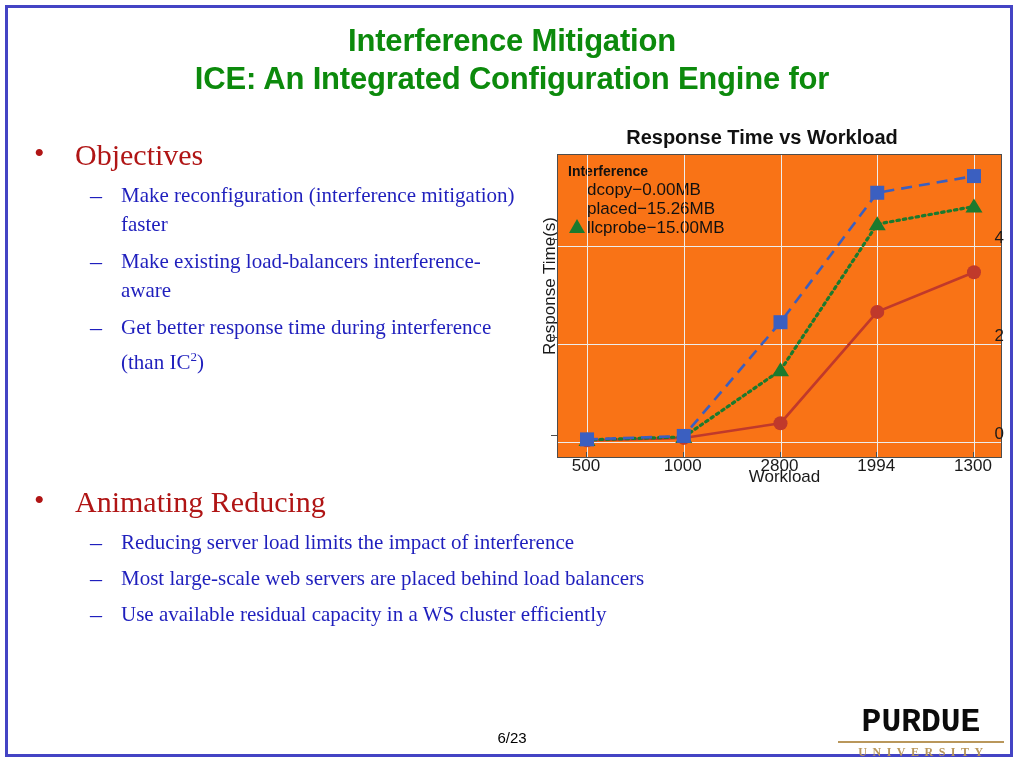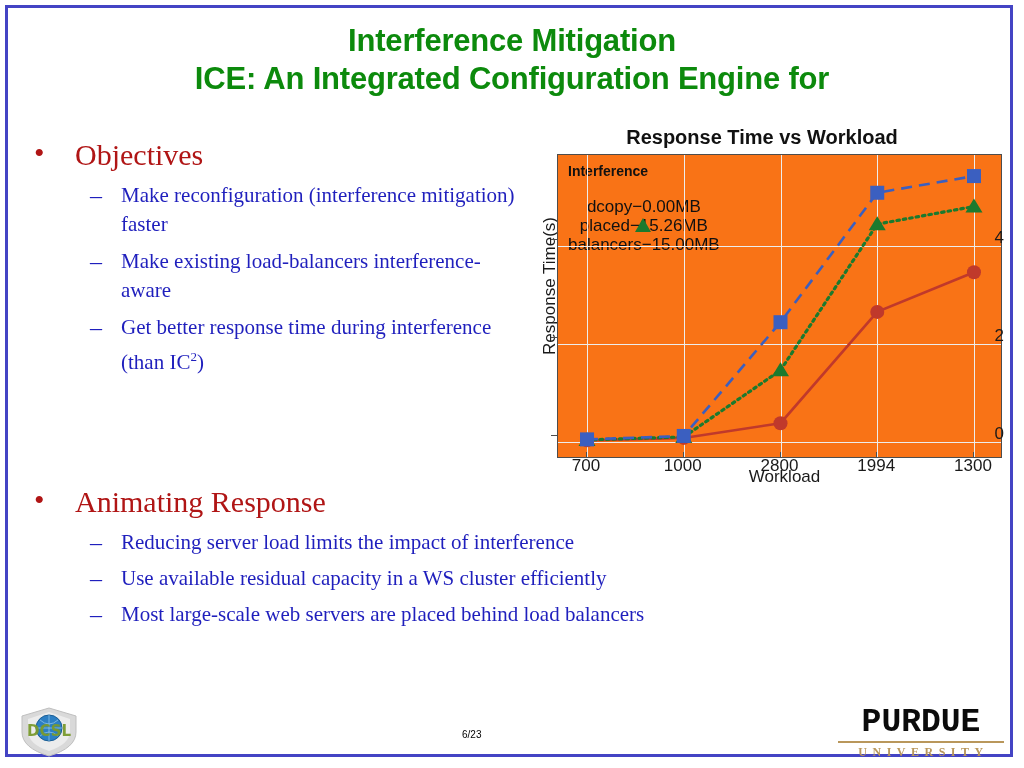--- a/index.html
+++ b/index.html
@@ -192,21 +192,20 @@
     color: #111111;
     margin-bottom: 1px;
   }
   .legend-row {
     display: flex;
     align-items: center;
     height: 19px;
     font-size: 17px;
     color: #111111;
     white-space: nowrap;
-    flex-direction: column;
   }
   .legend-marker {
     width: 17px; height: 17px;
     margin-right: 2px;
     display: inline-block;
     position: relative;
     flex: 0 0 auto;
   }
   .mk-circle { border-radius: 50%; width: 13px; height: 13px; margin: 2px 4px 2px 2px; }
   .mk-square { width: 13px; height: 13px; margin: 2px 4px 2px 2px; }
@@ -215,23 +214,23 @@
     border-left: 8px solid transparent;
     border-right: 8px solid transparent;
     margin: 4px 3px 2px 1px;
   }
 
   
   .pagenum {
     position: absolute;
     left: 462px; top: 729px;
     width: 100px;
-    text-align: left;
-    font-family: "Liberation Sans", sans-serif;
-    font-size: 10px;
+    text-align: center;
+    font-family: "Liberation Sans", sans-serif;
+    font-size: 15px;
     color: #000000;
   }
   .dcsl-logo {
     position: absolute;
     left: 18px; top: 706px;
     width: 62px; height: 52px;
   }
   .purdue-logo {
     position: absolute;
     right: 18px; top: 706px;
@@ -273,24 +272,24 @@
   </div>
 
   <div class="body-col">
     <div class="bullet-l1" style="color: rgb(176, 21, 21);">Objectives</div>
     <div class="bullet-l2">Make reconfiguration (interference mitigation) faster</div>
     <div class="bullet-l2">Make existing load-balancers interference-aware</div>
     <div class="bullet-l2">Get better response time during interference (than IC<sup>2</sup>)</div>
   </div>
 
   <div class="body-col-wide">
-    <div class="bullet-l1" style="color: rgb(176, 21, 21);">Animating Response</div>
+    <div class="bullet-l1" style="color: rgb(176, 21, 21);">Animating Reducing</div>
     <div class="bullet-l2 tight">Reducing server load limits the impact of interference</div>
+    <div class="bullet-l2 tight">Most large-scale web servers are placed behind load balancers</div>
     <div class="bullet-l2 tight">Use available residual capacity in a WS cluster efficiently</div>
-    <div class="bullet-l2 tight">Most large-scale web servers are placed behind load balancers</div>
   </div>
 
   <div class="chart-wrap">
     <div class="chart-title">Response Time vs Workload</div>
     <div class="ylabel">Response Time(s)</div>
     <div class="xlabel">Workload</div>
 
     <div class="plotbox" id="plotbox">
 
       <div class="legend">
@@ -298,21 +297,21 @@
         <div class="legend-row">
           <span class="legend-marker"><span class="mk-circle" id="lm0" style="background: rgb(192, 57, 43);"></span></span>
           <span>dcopy−0.00MB</span>
         </div>
         <div class="legend-row">
           <span class="legend-marker"><span class="mk-tri" id="lm1" style="border-bottom: 14px solid rgb(27, 122, 46);"></span></span>
           <span>placed−15.26MB</span>
         </div>
         <div class="legend-row">
           <span class="legend-marker"><span class="mk-square" id="lm2" style="background: rgb(59, 95, 192);"></span></span>
-          <span>balancers−15.00MB</span>
+          <span>llcprobe−15.00MB</span>
         </div>
       </div>
     <div class="gridline-h" style="top: 286.839px;"></div>
         <div class="gridline-h" style="top: 188.774px;"></div>
         <div class="gridline-h" style="top: 90.7097px;"></div>
         <div class="gridline-v" style="left: 29.0217px;"></div>
         <div class="gridline-v" style="left: 125.761px;"></div>
         <div class="gridline-v" style="left: 222.5px;"></div>
         <div class="gridline-v" style="left: 319.239px;"></div>
         <div class="gridline-v" style="left: 415.978px;"></div>
@@ -336,44 +335,34 @@
           <rect x="312.23913043478257" y="30.754838709677415" width="14" height="14" fill="#3b5fc0"></rect>
           <rect x="408.97826086956525" y="14.083870967741916" width="14" height="14" fill="#3b5fc0"></rect>
         </svg>
       </div>
   <div class="ytick-label" style="top: 297.839px;">0</div>
       <div class="ytick-mark" style="top: 308.839px;"></div>
       <div class="ytick-label" style="top: 199.774px;">2</div>
       <div class="ytick-mark" style="top: 210.774px;"></div>
       <div class="ytick-label" style="top: 101.71px;">4</div>
       <div class="ytick-mark" style="top: 112.71px;"></div>
-      <div class="xtick-label" style="left: 74.0217px;">700</div>
+      <div class="xtick-label" style="left: 74.0217px;">500</div>
       <div class="xtick-mark" style="left: 74.0217px;"></div>
       <div class="xtick-label" style="left: 170.761px;">1000</div>
       <div class="xtick-mark" style="left: 170.761px;"></div>
       <div class="xtick-label" style="left: 267.5px;">2800</div>
       <div class="xtick-mark" style="left: 267.5px;"></div>
       <div class="xtick-label" style="left: 364.239px;">1994</div>
       <div class="xtick-mark" style="left: 364.239px;"></div>
       <div class="xtick-label" style="left: 460.978px;">1300</div>
       <div class="xtick-mark" style="left: 460.978px;"></div>
     </div>
 
   <div class="pagenum">6/23</div>
 
-  <div class="dcsl-logo">
-    <svg width="62" height="52" viewBox="0 0 62 52">
-      <path d="M4 10 L31 2 L58 10 L58 26 Q58 42 31 50 Q4 42 4 26 Z" fill="#d9d9d9" stroke="#bfbfbf" stroke-width="1"></path>
-      <path d="M10 13 L31 6 L52 13 L52 25 Q52 38 31 45 Q10 38 10 25 Z" fill="#ececec"></path>
-      <circle cx="31" cy="22" r="13" fill="#2c7fc4"></circle>
-      <circle cx="31" cy="22" r="13" fill="none" stroke="#1a5e96" stroke-width="1"></circle>
-      <path d="M18 22 h26 M31 9 v26 M22 14 q9 8 18 0 M22 30 q9 -8 18 0" stroke="#8fc4e8" stroke-width="1" fill="none" opacity="0.8"></path>
-      <text x="31" y="30" font-family="DejaVu Sans, sans-serif" font-size="15" font-weight="bold" fill="#7a9a2e" text-anchor="middle" opacity="0.95">DCSL</text>
-    </svg>
-  </div>
 
   <div class="purdue-logo">
     <div class="purdue-word">PURDUE</div>
     <div class="purdue-rule"></div>
     <div class="purdue-sub">UNIVERSITY</div>
   </div>
 
 </div>
 
 </body></html>

